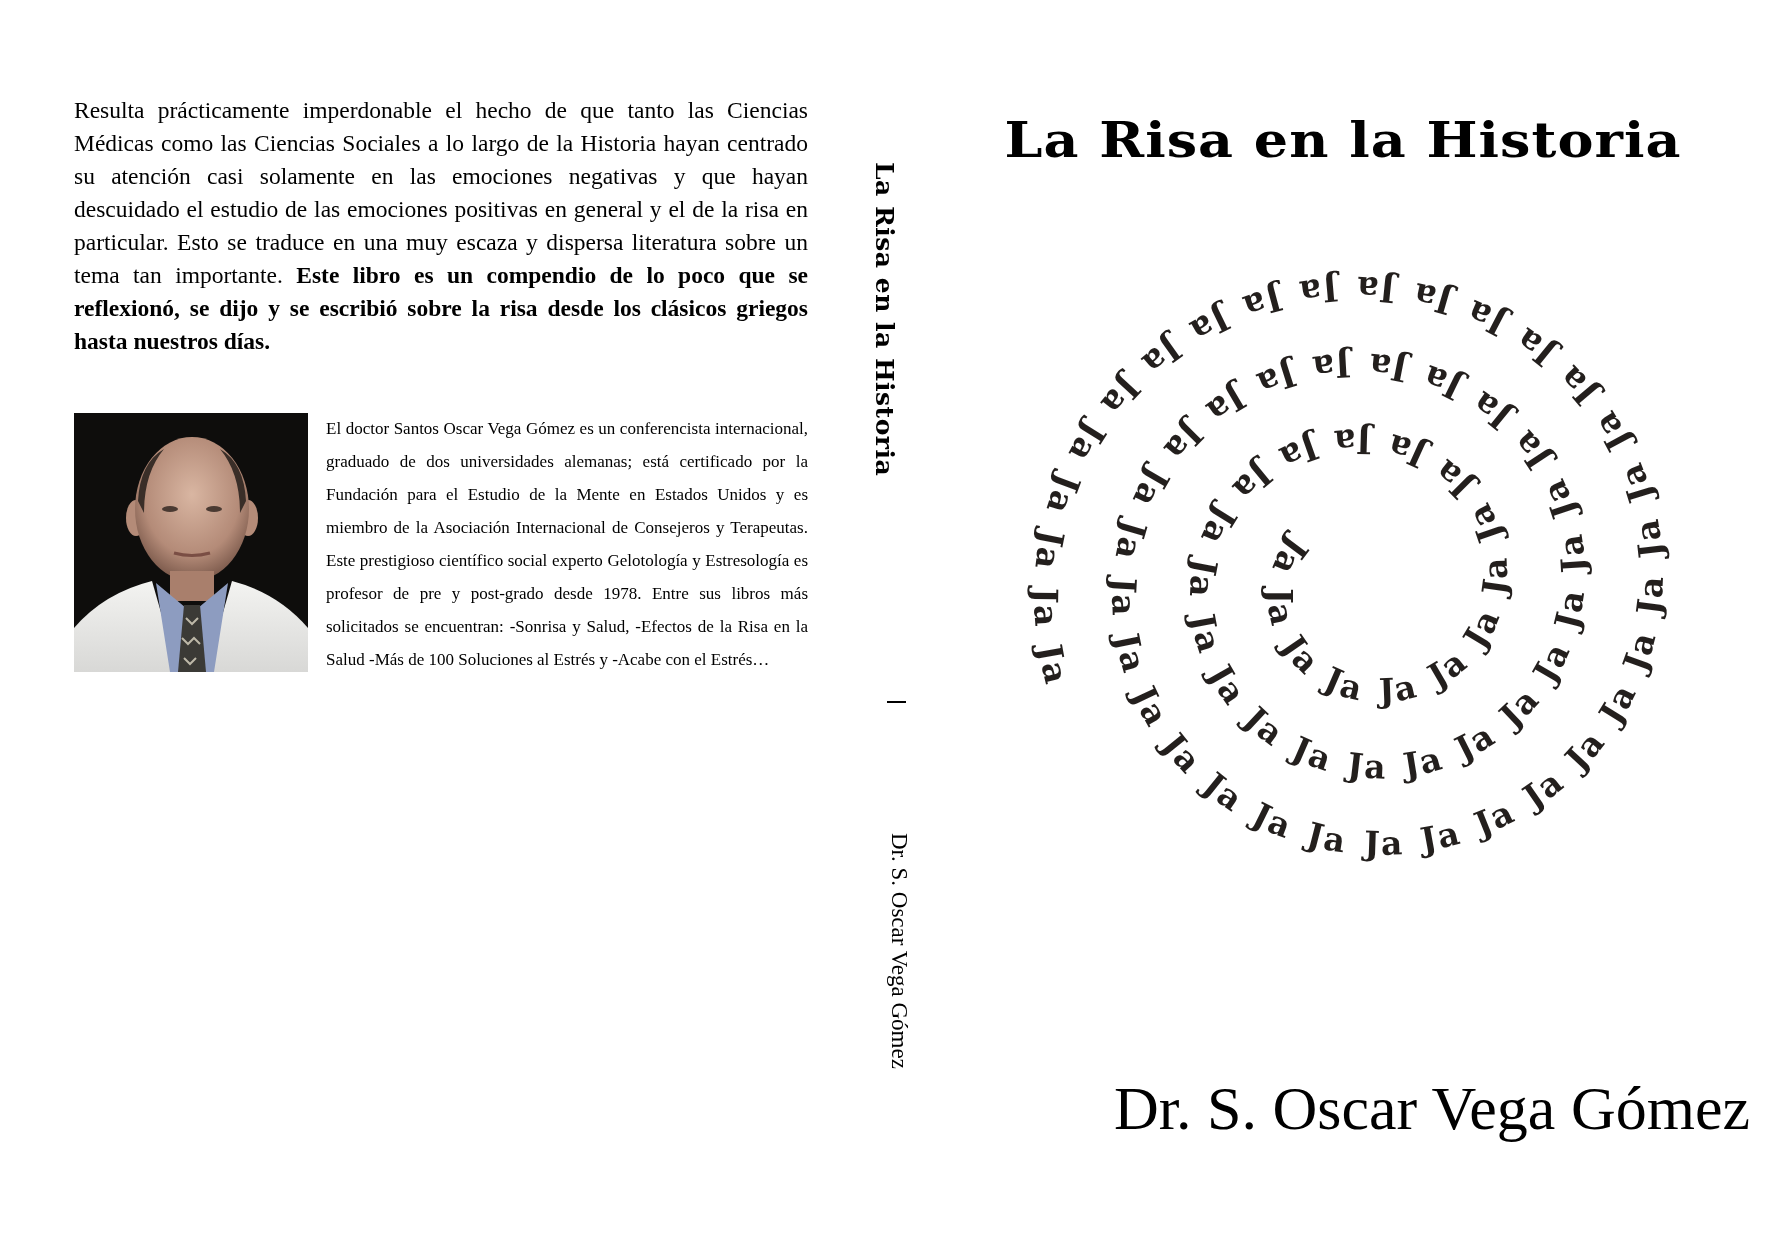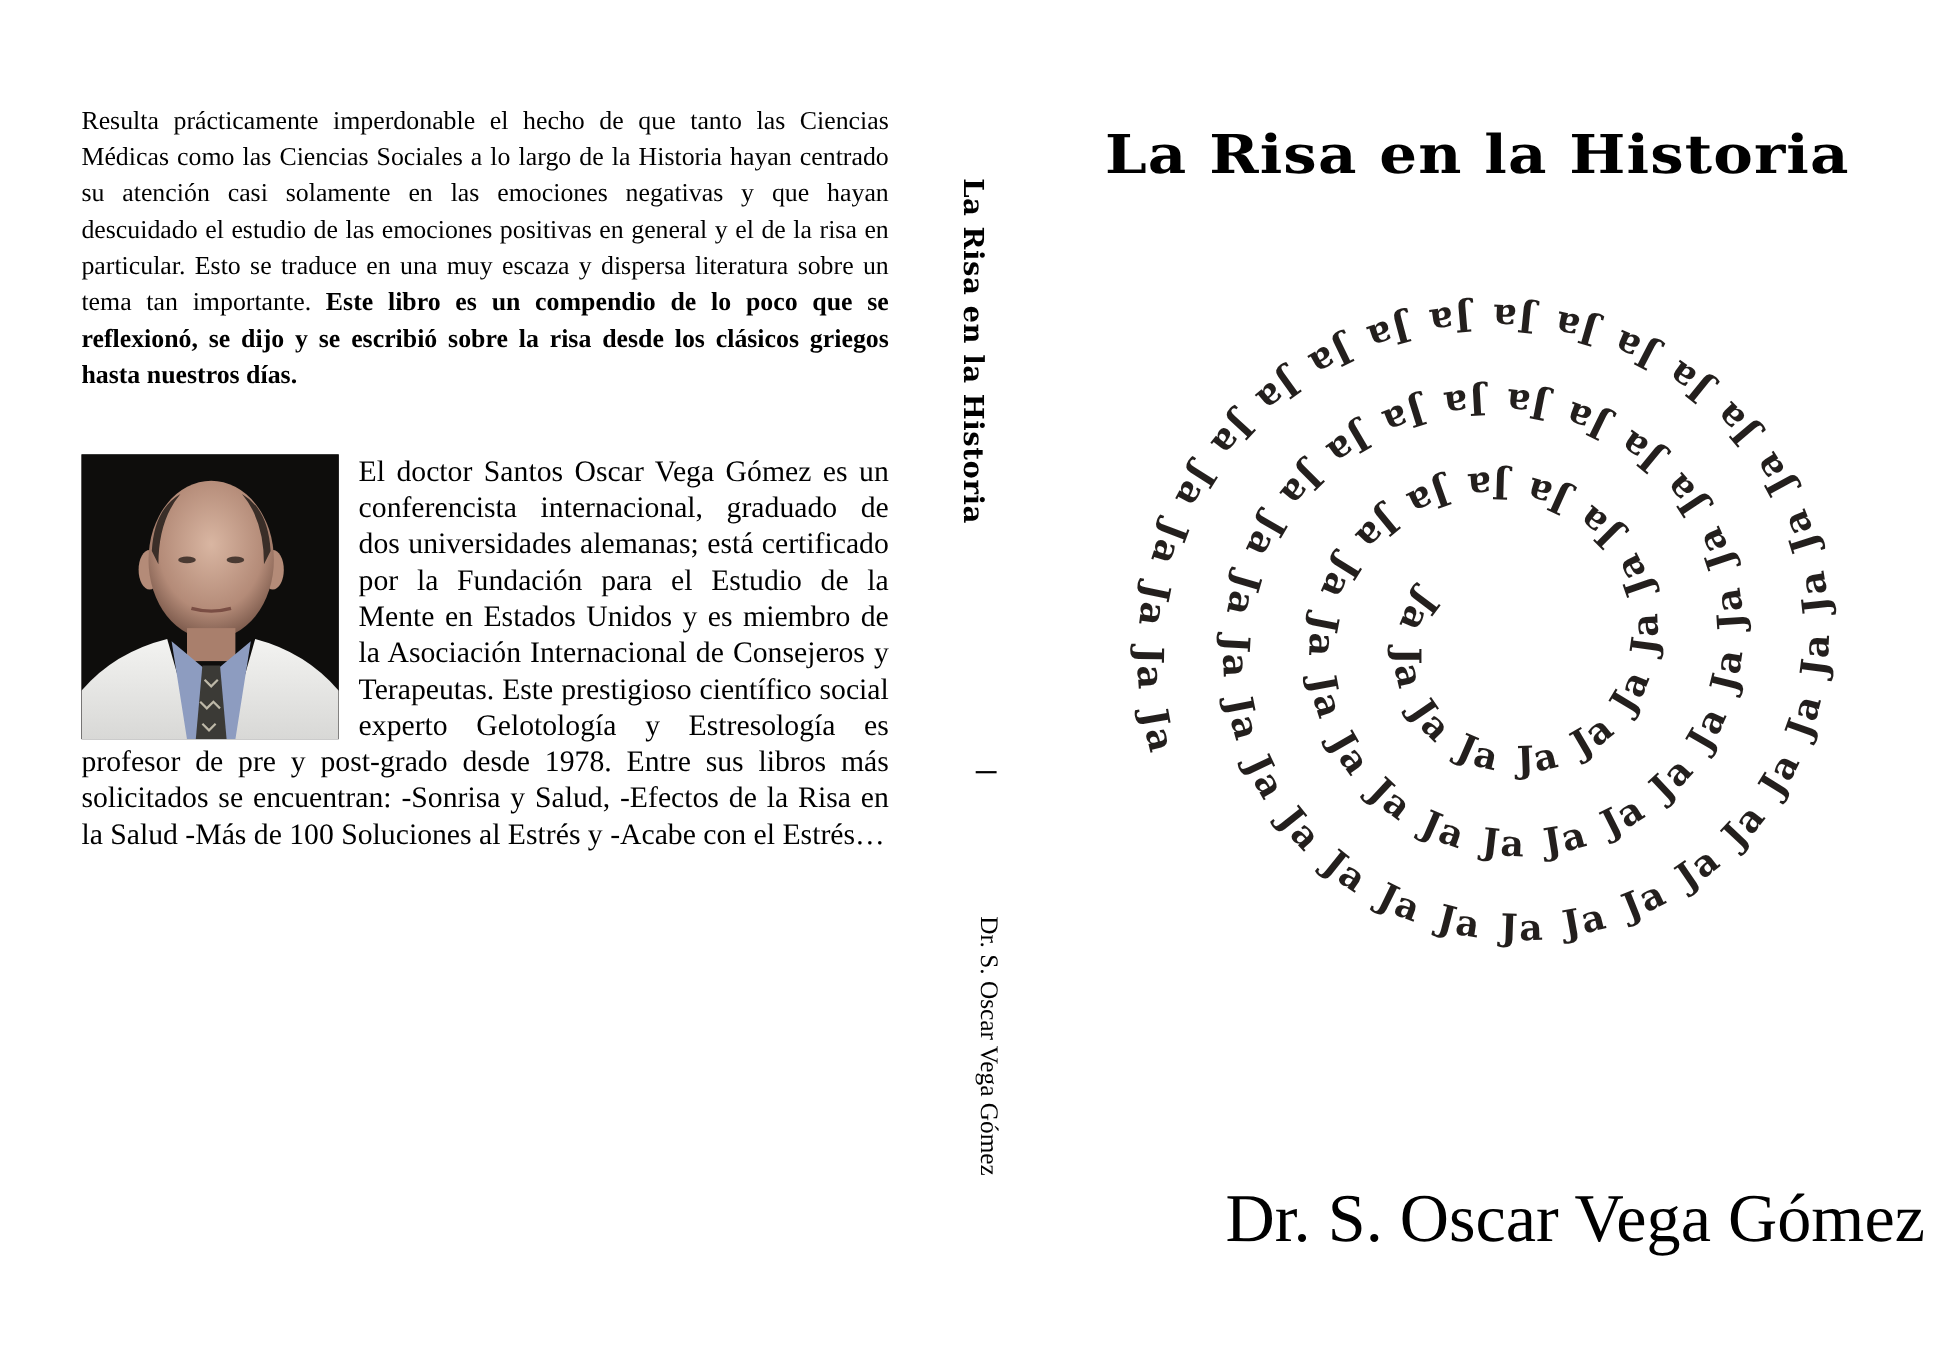--- a/index.html
+++ b/index.html
@@ -5,21 +5,21 @@
   html, body { margin:0; padding:0; background:#ffffff; }
   body { width:1771px; height:1247px; position:relative; overflow:hidden;
          font-family:"Liberation Serif","DejaVu Serif",serif; color:#000; }
   .back-cover { position:absolute; left:0; top:0; width:850px; height:1247px; }
   .blurb { position:absolute; left:74px; top:94px; width:734px;
            font-size:23.5px; line-height:33px; text-align:justify; margin:0; }
   .blurb b { font-weight:bold; }
   .bio-photo { position:absolute; left:74px; top:413px; width:234px; height:259px;
                background:#0e0d0c; overflow:hidden; }
   .bio { position:absolute; left:74px; top:412px; width:734px;
-         font-size:27px; line-height:33px; text-align:justify; margin:0; }
+         font-size:17px; line-height:33px; text-align:justify; margin:0; }
   .bio .float-spacer { float:left; width:252px; height:262px; }
   .spine { position:absolute; left:850px; top:0; width:100px; height:1247px; }
   .spine-title { position:absolute; left:899px; top:162px; transform-origin:0 0;
                  transform:rotate(90deg); white-space:nowrap;
                  font-family:"DejaVu Serif","Liberation Serif",serif; font-weight:bold;
                  font-size:25px; letter-spacing:0.5px; }
   .spine-dash { position:absolute; left:887px; top:701px; width:19px; height:2px; background:#000; }
   .spine-author { position:absolute; left:912px; top:833px; transform-origin:0 0;
                   transform:rotate(90deg); white-space:nowrap; font-size:23px; }
   .front-title { position:absolute; left:998px; top:108px; width:690px; text-align:center;

